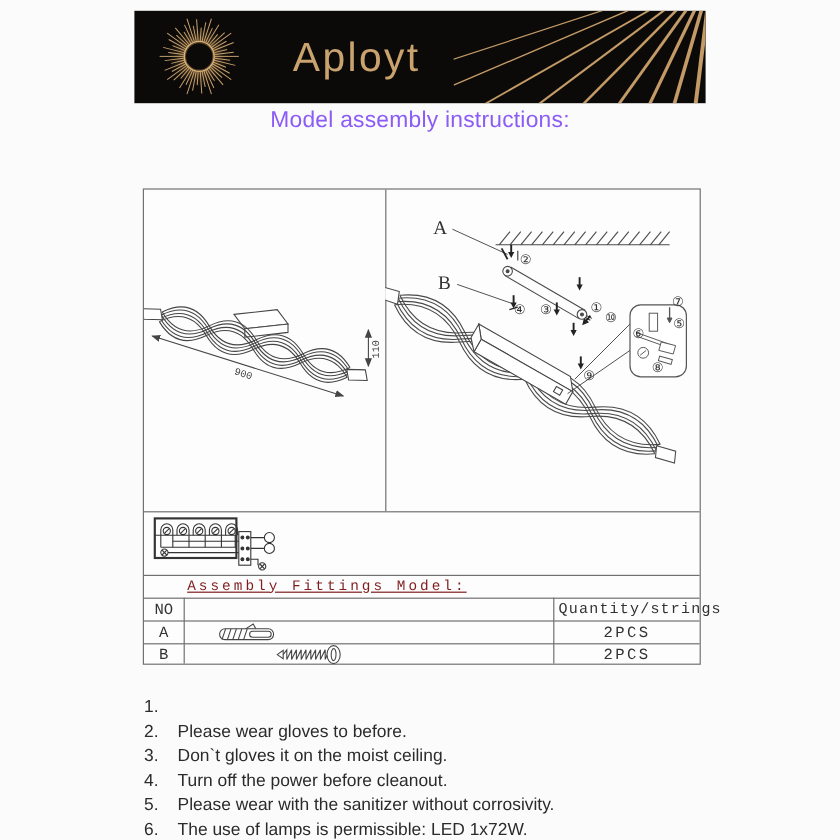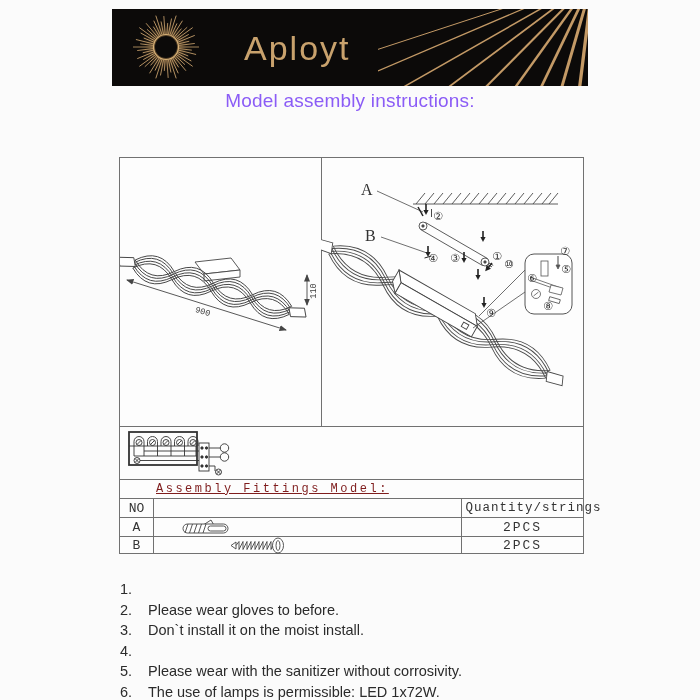--- a/index.html
+++ b/index.html
@@ -375,24 +375,25 @@
 <div class="instructions">
   <div class="ins-row">
     <span class="ins-num">1.</span>
   </div>
   <div class="ins-row">
     <span class="ins-num">2.</span>
     <span>Please wear gloves to before.</span>
   </div>
   <div class="ins-row">
     <span class="ins-num">3.</span>
-    <span>Don`t install it on the moist install.</span>
+    <span>Don`t gloves it on the moist ceiling.</span>
   </div>
   <div class="ins-row">
     <span class="ins-num">4.</span>
+    <span>Turn off the power before cleanout.</span>
   </div>
   <div class="ins-row">
     <span class="ins-num">5.</span>
     <span>Please wear with the sanitizer without corrosivity.</span>
   </div>
   <div class="ins-row">
     <span class="ins-num">6.</span>
     <span>The use of lamps is permissible: LED 1x72W.</span>
   </div>
 </div>

